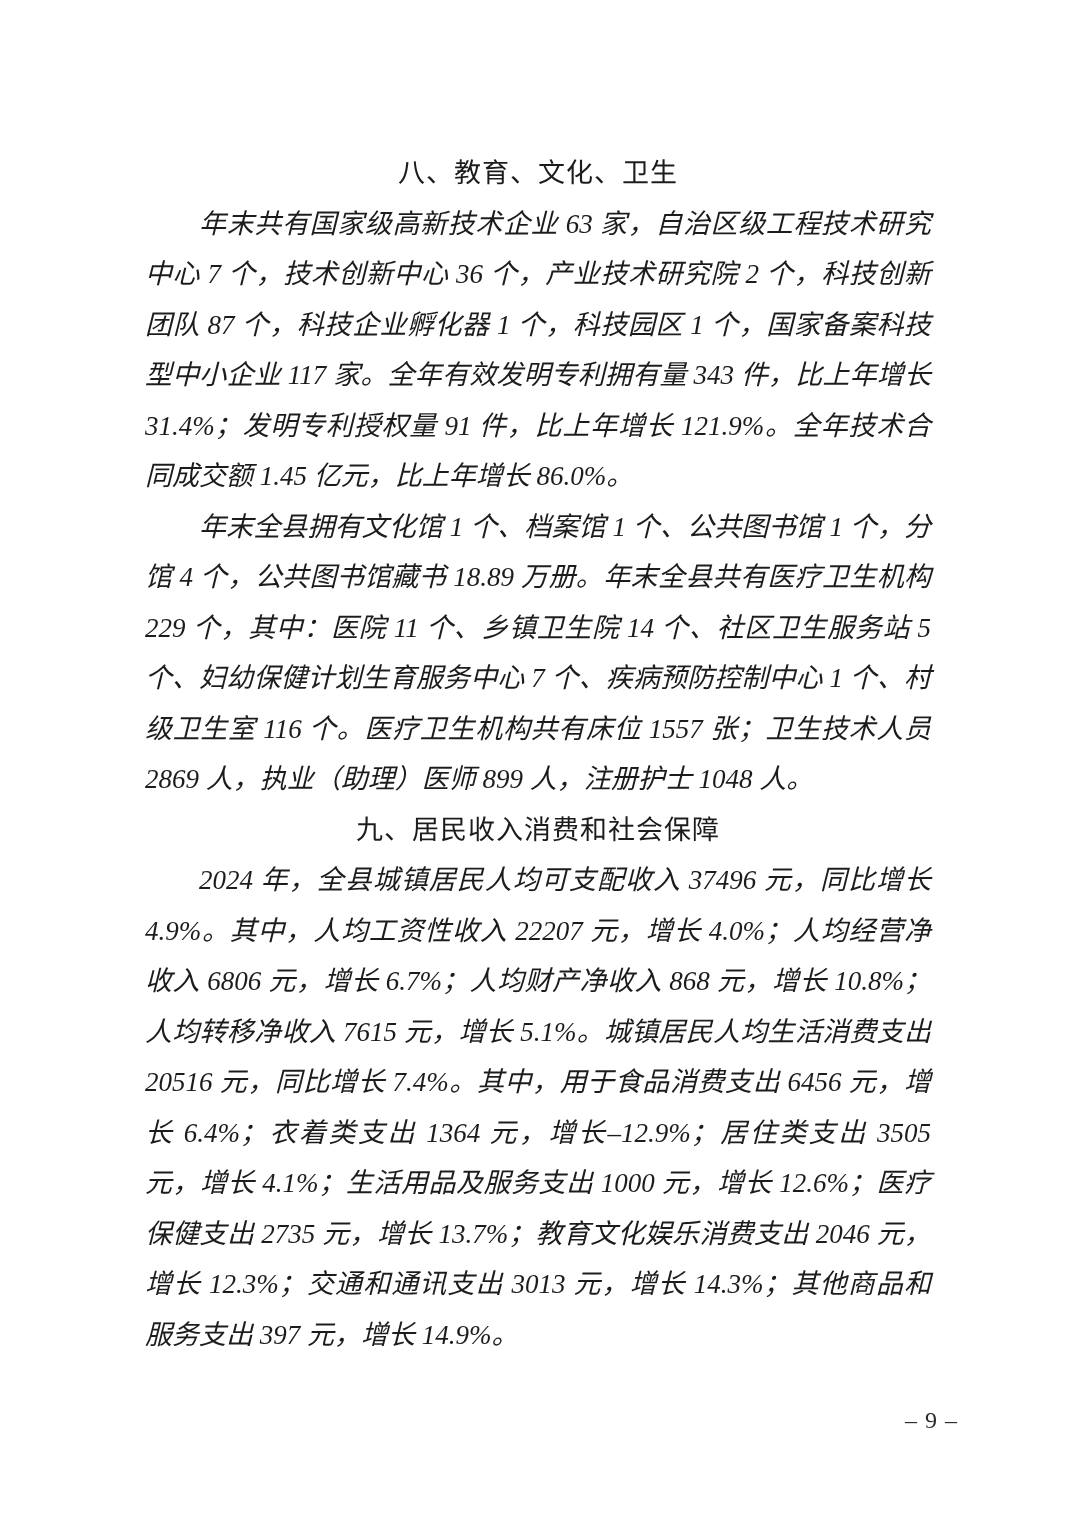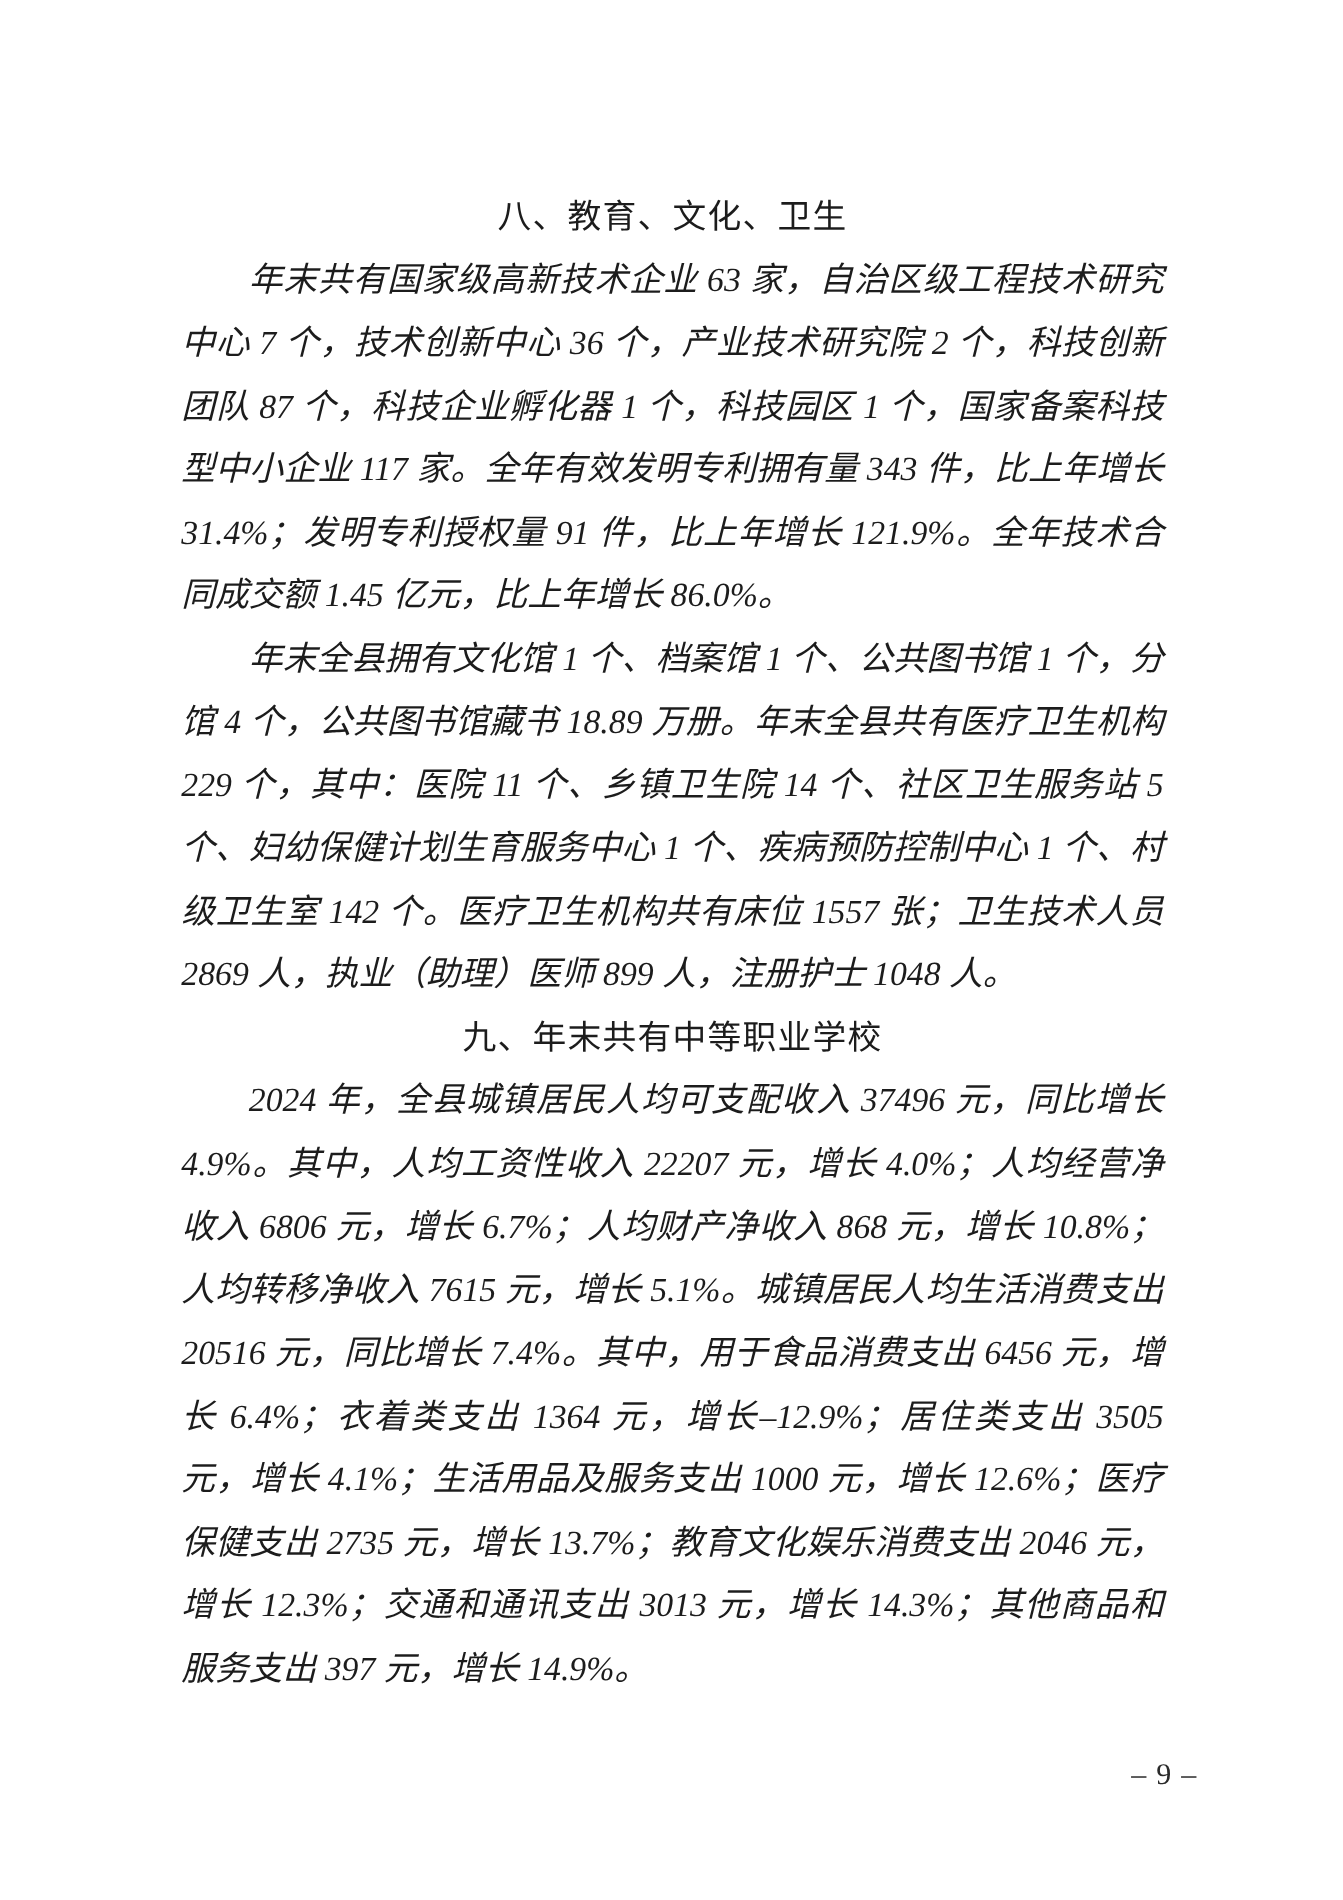--- a/index.html
+++ b/index.html
@@ -54,24 +54,24 @@
 </style>
 </head>
 <body>
 
 <div class="page">
   <main class="content">
 
     <section>
       <h2 class="section-heading">八、教育、文化、卫生</h2>
       <p class="para">年末共有国家级高新技术企业 63 家，自治区级工程技术研究中心 7 个，技术创新中心 36 个，产业技术研究院 2 个，科技创新团队 87 个，科技企业孵化器 1 个，科技园区 1 个，国家备案科技型中小企业 117 家。全年有效发明专利拥有量 343 件，比上年增长 31.4%；发明专利授权量 91 件，比上年增长 121.9%。全年技术合同成交额 1.45 亿元，比上年增长 86.0%。</p>
-      <p class="para">年末全县拥有文化馆 1 个、档案馆 1 个、公共图书馆 1 个，分馆 4 个，公共图书馆藏书 18.89 万册。年末全县共有医疗卫生机构 229 个，其中：医院 11 个、乡镇卫生院 14 个、社区卫生服务站 5 个、妇幼保健计划生育服务中心 1 个、疾病预防控制中心 1 个、村级卫生室 142 个。医疗卫生机构共有床位 1557 张；卫生技术人员 2869 人，执业（助理）医师 899 人，注册护士 1048 人。</p>
+      <p class="para">年末全县拥有文化馆 1 个、档案馆 1 个、公共图书馆 1 个，分馆 4 个，公共图书馆藏书 18.89 万册。年末全县共有医疗卫生机构 229 个，其中：医院 11 个、乡镇卫生院 14 个、社区卫生服务站 5 个、妇幼保健计划生育服务中心 7 个、疾病预防控制中心 1 个、村级卫生室 116 个。医疗卫生机构共有床位 1557 张；卫生技术人员 2869 人，执业（助理）医师 899 人，注册护士 1048 人。</p>
     </section>
 
     <section>
-      <h2 class="section-heading">九、年末共有中等职业学校</h2>
+      <h2 class="section-heading">九、居民收入消费和社会保障</h2>
       <p class="para">2024 年，全县城镇居民人均可支配收入 37496 元，同比增长 4.9%。其中，人均工资性收入 22207 元，增长 4.0%；人均经营净收入 6806 元，增长 6.7%；人均财产净收入 868 元，增长 10.8%；人均转移净收入 7615 元，增长 5.1%。城镇居民人均生活消费支出 20516 元，同比增长 7.4%。其中，用于食品消费支出 6456 元，增长 6.4%；衣着类支出 1364 元，增长–12.9%；居住类支出 3505 元，增长 4.1%；生活用品及服务支出 1000 元，增长 12.6%；医疗保健支出 2735 元，增长 13.7%；教育文化娱乐消费支出 2046 元，增长 12.3%；交通和通讯支出 3013 元，增长 14.3%；其他商品和服务支出 397 元，增长 14.9%。</p>
     </section>
 
   </main>
 
   <div class="page-footer">– 9 –</div>
 </div>
 
 </body></html>

